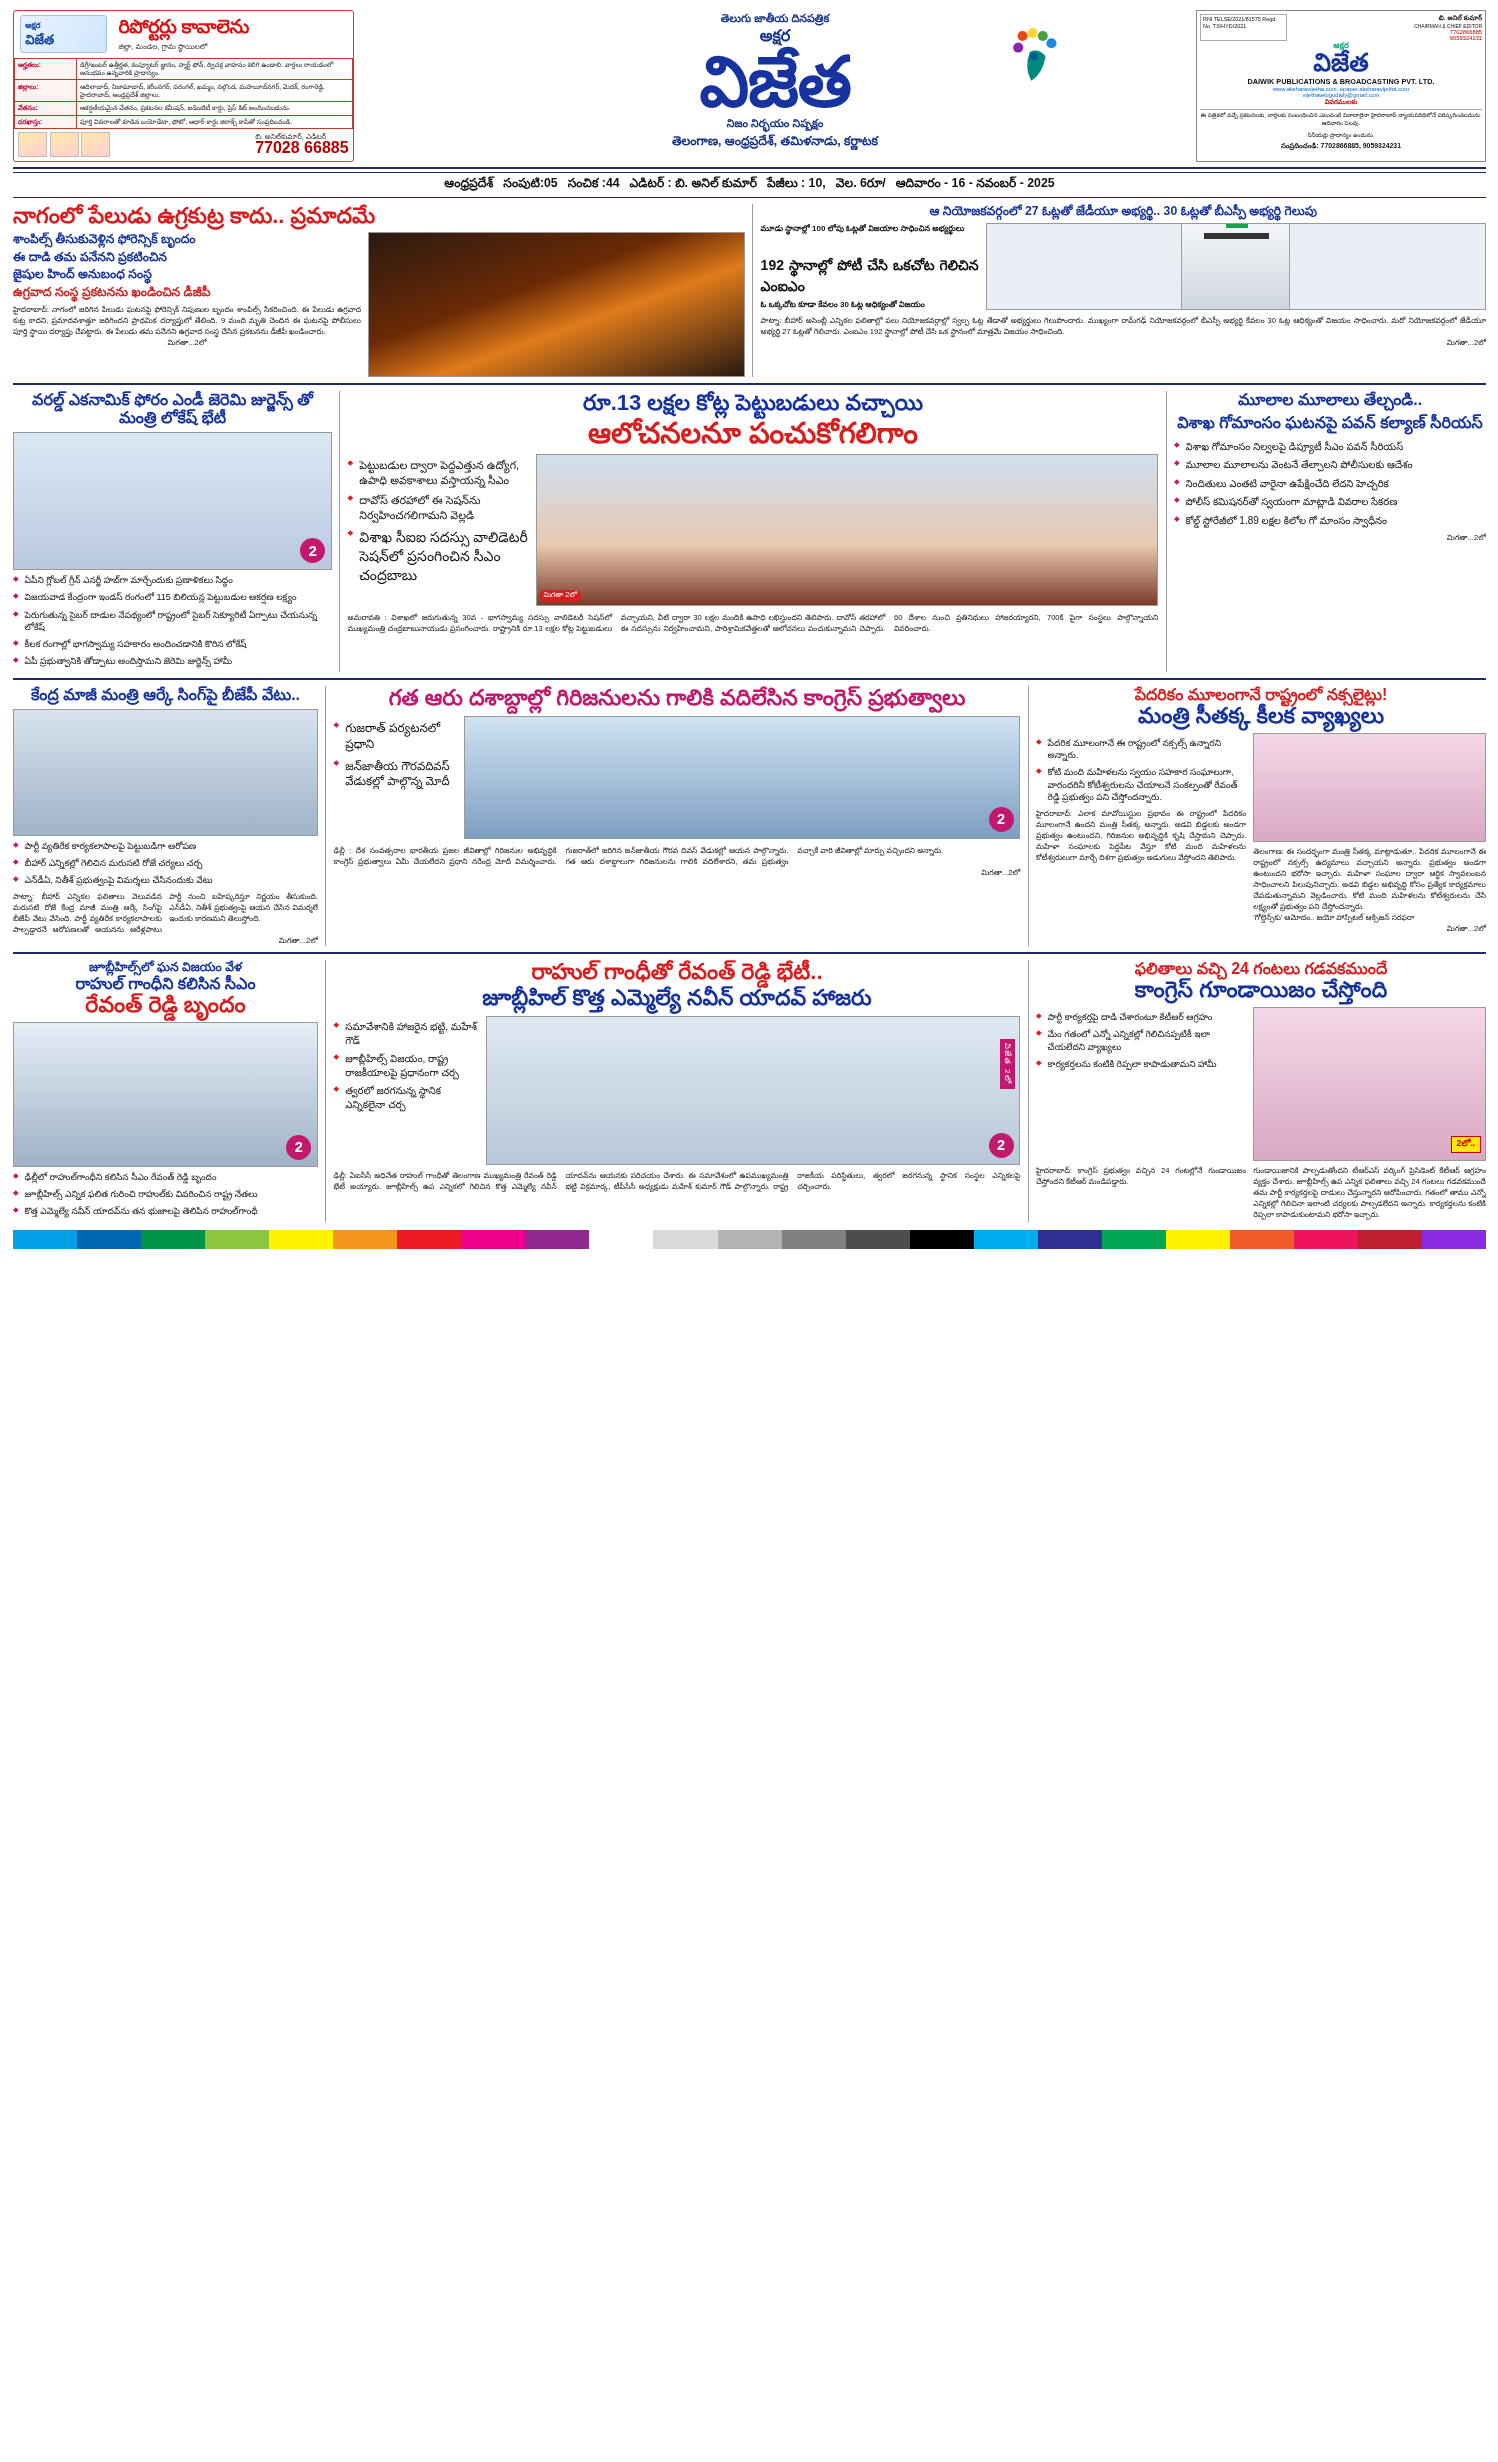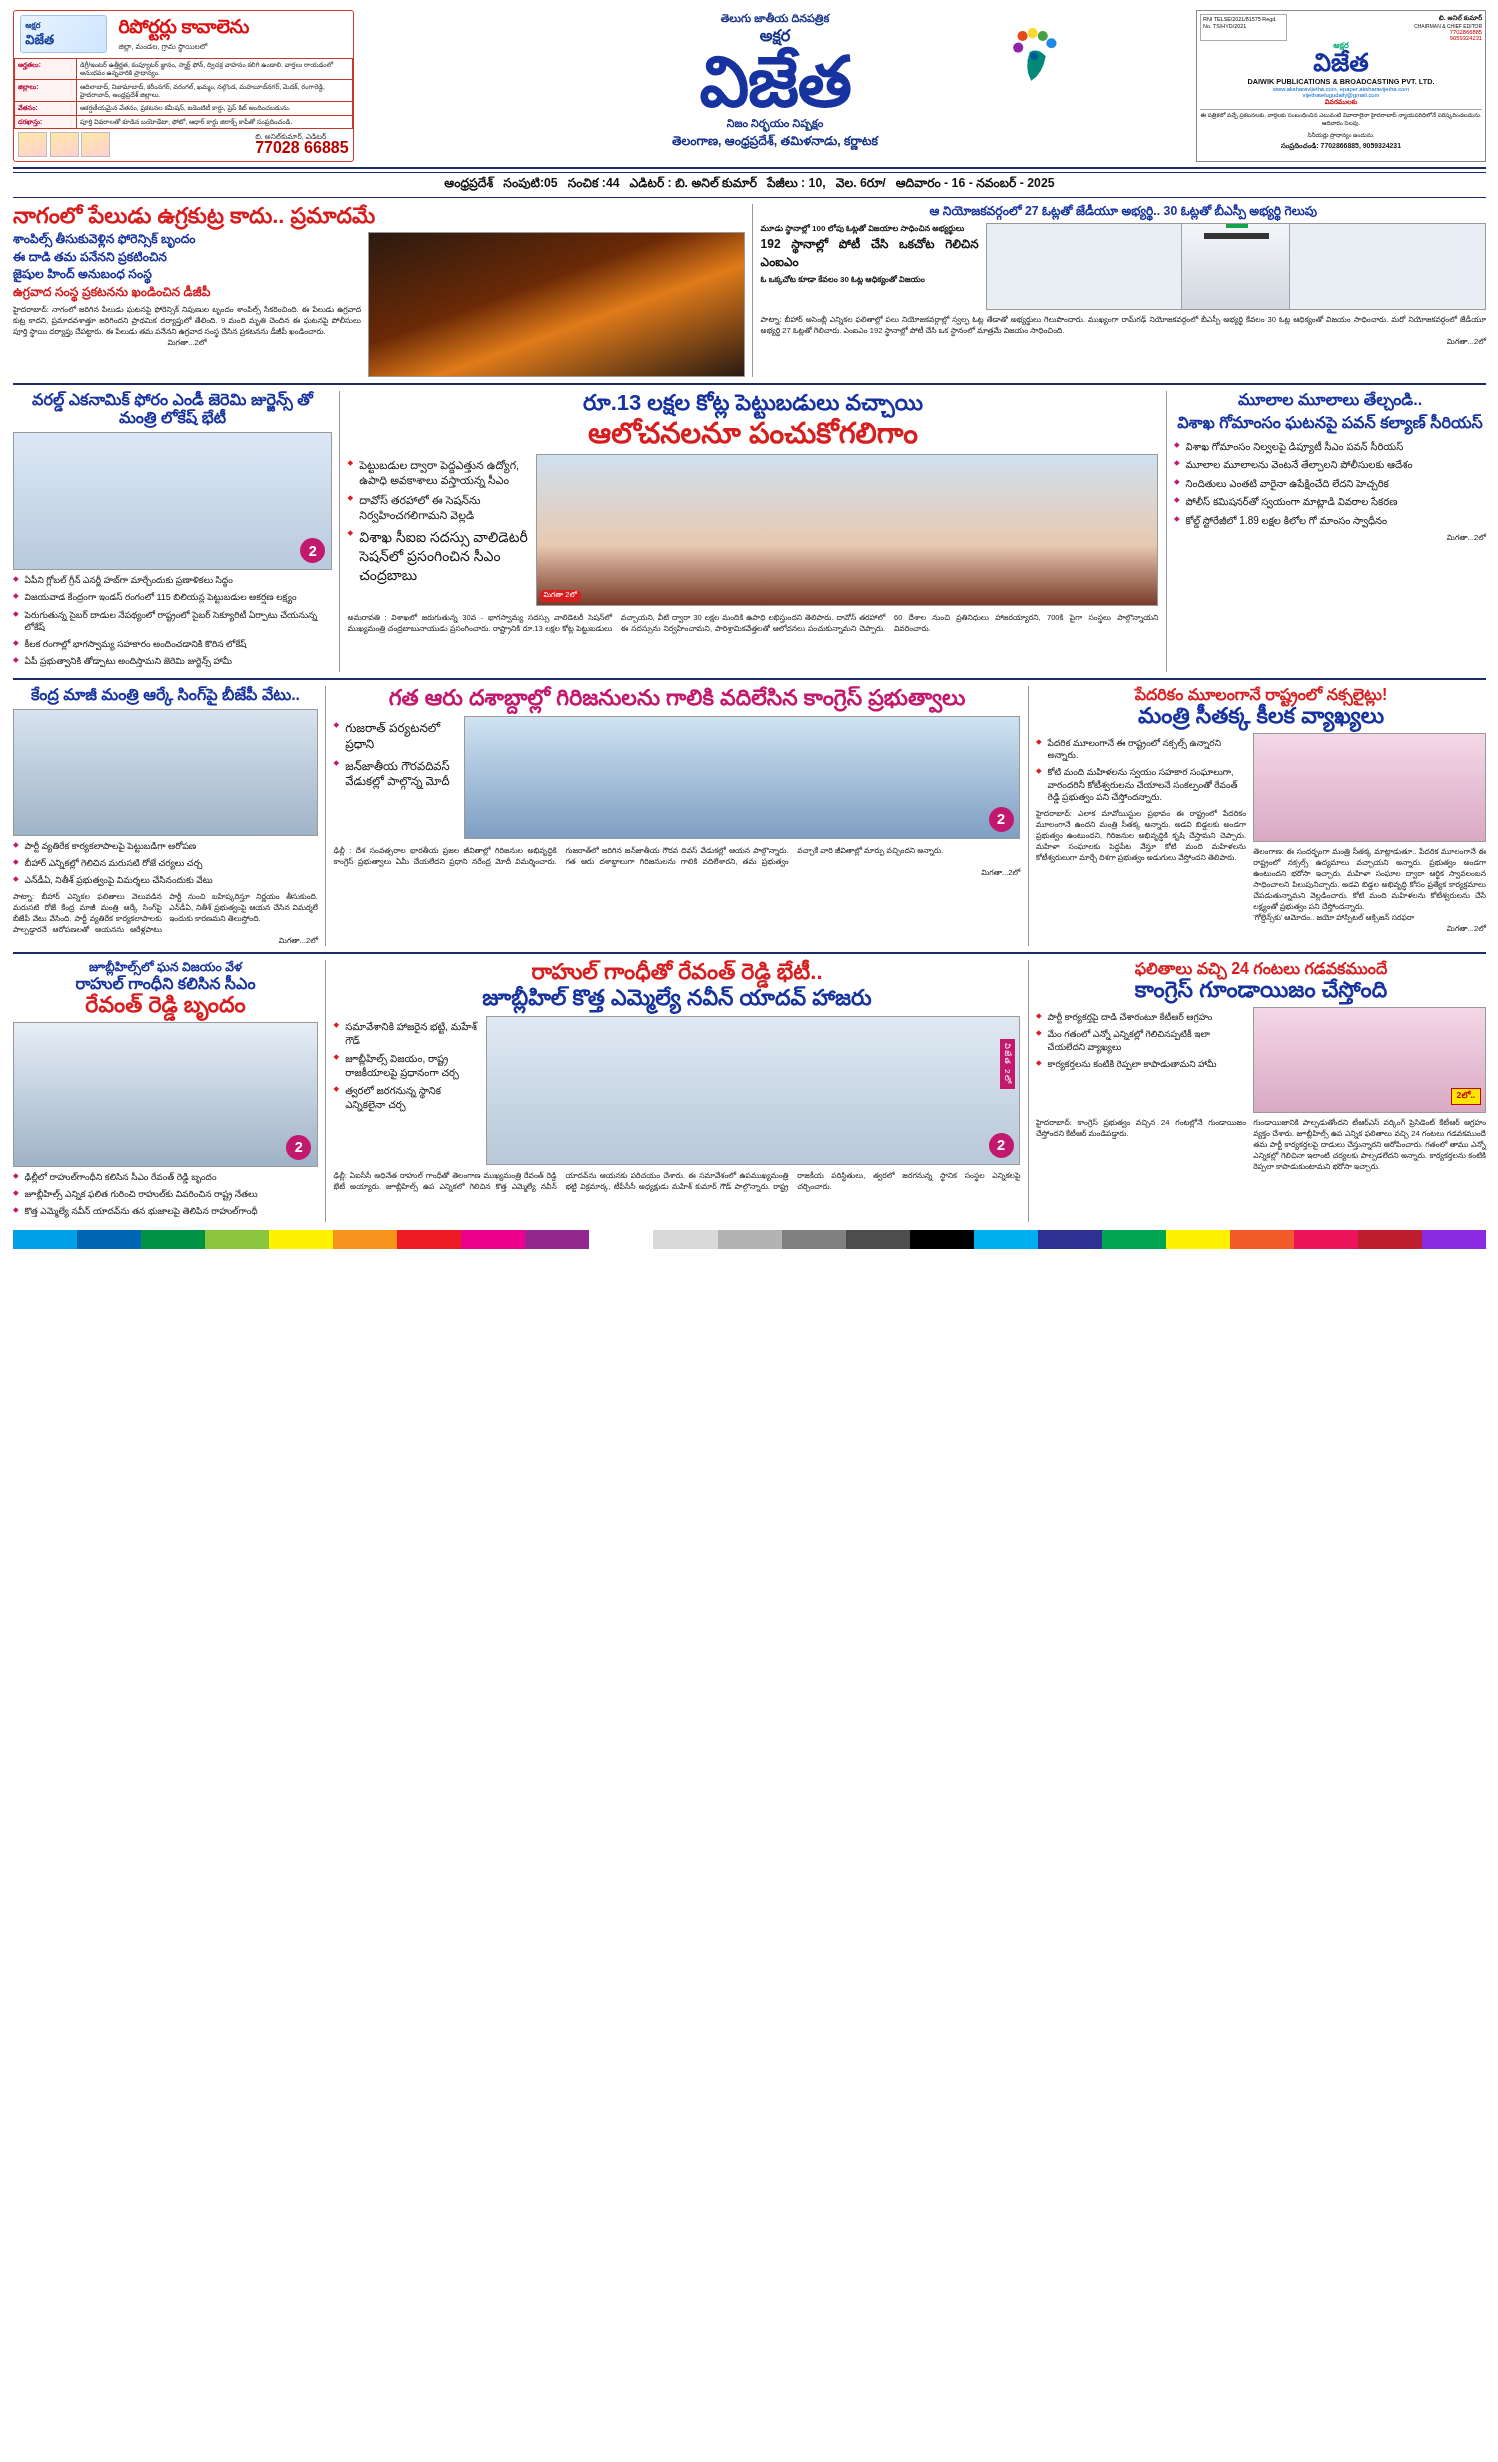--- a/index.html
+++ b/index.html
@@ -216,21 +216,21 @@
           <div class="photo fire" style="height:145px"></div>
         </div>
       </div>
     </div>
 
     <div class="col" style="flex:1; border-left:0.7px solid #999; padding-left:7.3px">
       <div class="hd-sm hl-blue center">ఆ నియోజకవర్గంలో 27 ఓట్లతో జేడీయూ అభ్యర్థి.. 30 ఓట్లతో బీఎస్పీ అభ్యర్థి గెలుపు</div>
       <div class="row" style="margin-top:4.4px">
         <div style="width:218px">
           <div class="body-txt hl-red" style="font-size:8px;font-weight:bold">మూడు స్థానాల్లో 100 లోపు ఓట్లతో విజయాల సాధించిన అభ్యర్థులు</div>
-          <div class="body-txt hl-blue" style="font-size:12px;font-weight:bold;margin-top:2px">192 స్థానాల్లో పోటీ చేసి ఒకచోట గెలిచిన ఎంఐఎం</div>
+          <div class="body-txt hl-blue" style="font-size:14px;font-weight:bold;margin-top:21px">192 స్థానాల్లో పోటీ చేసి ఒకచోట గెలిచిన ఎంఐఎం</div>
           <div class="body-txt hl-blue" style="font-size:8px;font-weight:bold;margin-top:2.9px">ఓ ఒక్కచోట కూడా కేవలం 30 ఓట్ల ఆధిక్యంతో విజయం</div>
         </div>
         <div style="flex:1">
           <div class="photo ballot" style="height:87px">
             <div class="box">
                 <div class="slot"></div>
                 <div class="paper"></div>
               </div>
           </div>
         </div>
@@ -392,21 +392,21 @@
       <div class="hd-lg hl-blue center">కాంగ్రెస్ గూండాయిజం చేస్తోంది</div>
       <div class="row" style="margin-top:4.4px">
         <div style="width:210px">
           <ul class="bullets red">
             <li>పార్టీ కార్యకర్తపై దాడి చేశారంటూ కేటీఆర్ ఆగ్రహం</li>
             <li>మేం గతంలో ఎన్నో ఎన్నికల్లో గెలిచినప్పటికీ ఇలా చేయలేదని వ్యాఖ్యలు</li>
             <li>కార్యకర్తలను కంటికి రెప్పలా కాపాడుతామని హామీ</li>
           </ul>
         </div>
         <div style="flex:1">
-          <div class="photo pinkphoto" style="height:106px">
+          <div class="photo pinkphoto" style="height:154px">
             <div class="ribbon">2లో..</div>
           </div>
         </div>
       </div>
       <div class="row" style="margin-top:4.4px">
         <div style="width:210px">
           <div class="body-txt">హైదరాబాద్: కాంగ్రెస్ ప్రభుత్వం వచ్చిన 24 గంటల్లోనే గుండాయిజం చేస్తోందని కేటీఆర్ మండిపడ్డారు.</div>
         </div>
         <div style="flex:1">
           <div class="body-txt">గుండాయిజానికి పాల్పడుతోందని టీఆర్‌ఎస్ వర్కింగ్ ప్రెసిడెంట్ కేటీఆర్ ఆగ్రహం వ్యక్తం చేశారు. జూబ్లీహిల్స్ ఉప ఎన్నిక ఫలితాలు వచ్చి 24 గంటలు గడవకముందే తమ పార్టీ కార్యకర్తలపై దాడులు చేస్తున్నారని ఆరోపించారు. గతంలో తాము ఎన్నో ఎన్నికల్లో గెలిచినా ఇలాంటి చర్యలకు పాల్పడలేదని అన్నారు. కార్యకర్తలను కంటికి రెప్పలా కాపాడుకుంటామని భరోసా ఇచ్చారు.</div>

